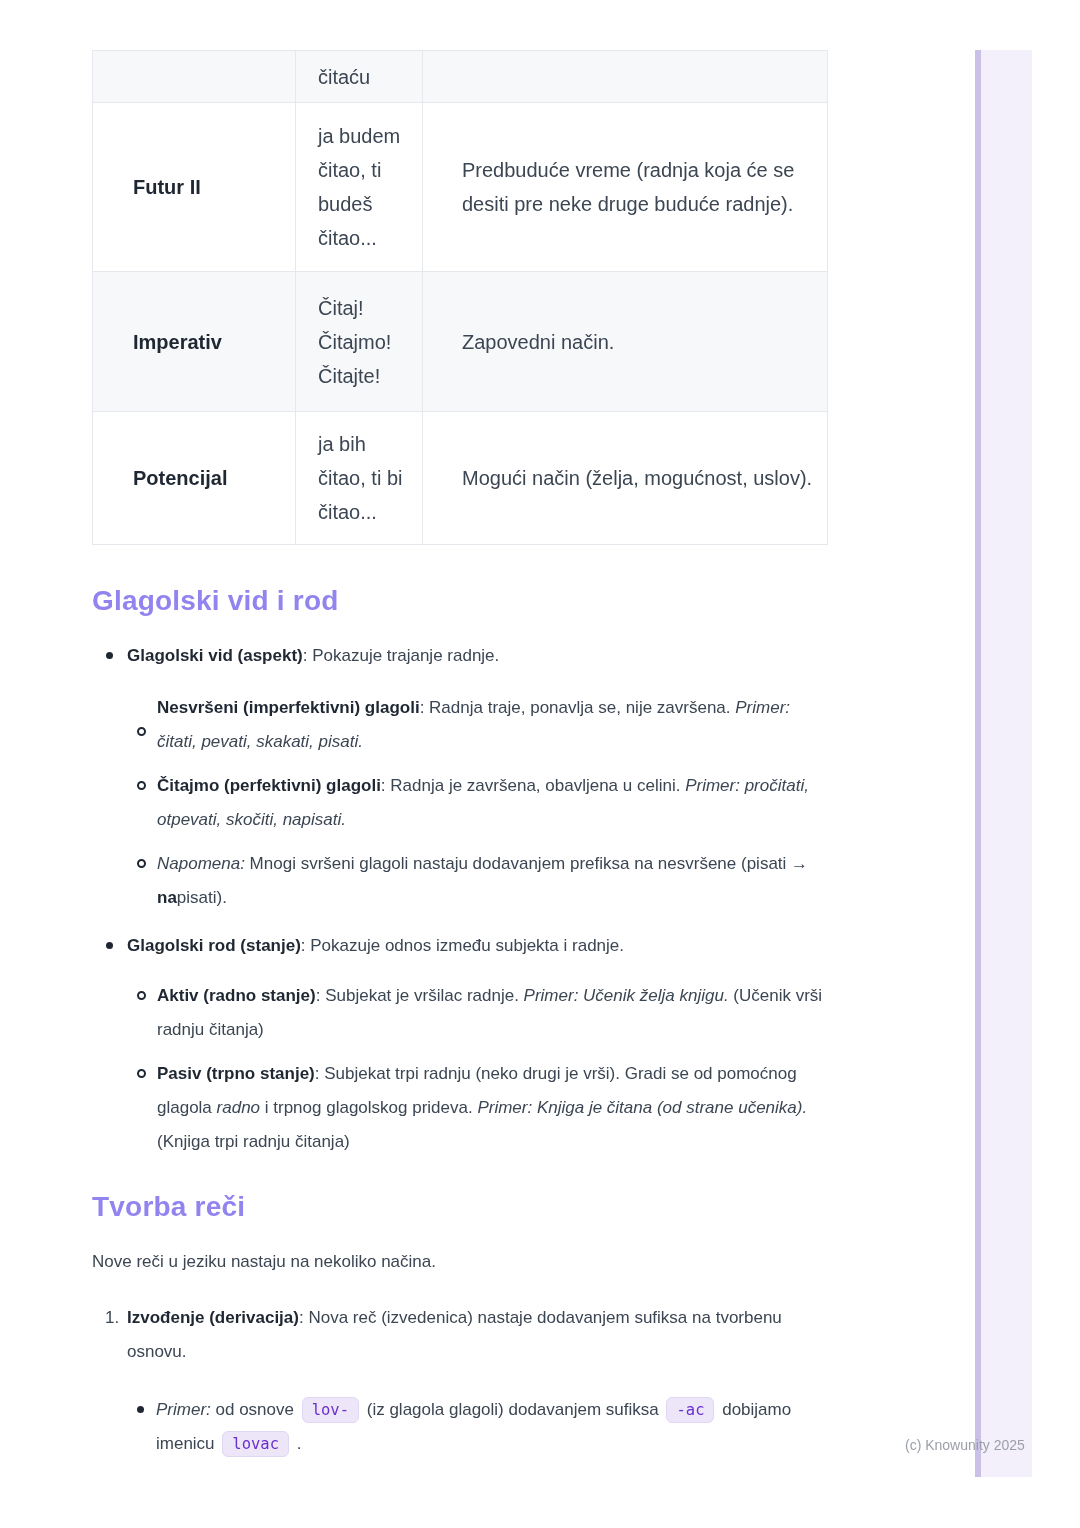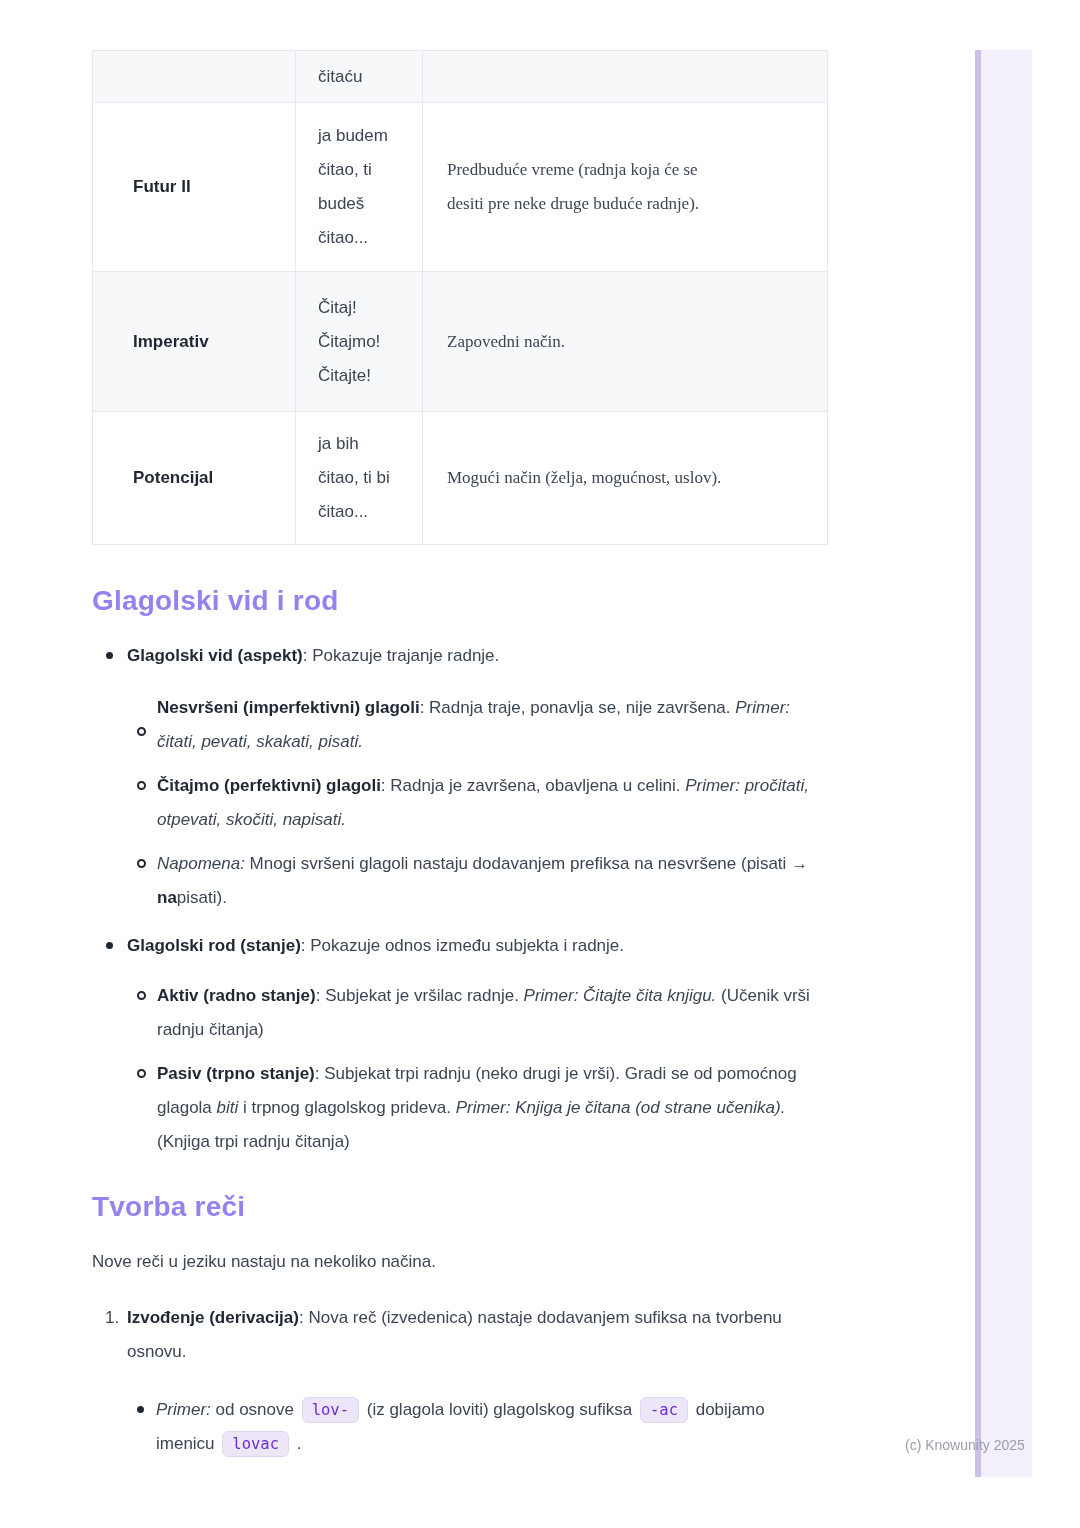--- a/index.html
+++ b/index.html
@@ -6,29 +6,29 @@
   * { box-sizing:border-box; }
   .page {
     position:relative; width:1080px; height:1528px; background:#ffffff;
     font-family:"Liberation Sans", sans-serif; color:#3c4653; overflow:hidden;
   }
   .content { position:absolute; left:92px; top:0; width:735px; }
 
   
   .gram-table {
     border-collapse:collapse; table-layout:fixed; width:735px; margin-top:50px;
-    font-size:17px; line-height:34px; color:#3c4653;
+    font-size:20px; line-height:34px; color:#3c4653;
   }
   .gram-table col.w1 { width:203px; }
   .gram-table col.w2 { width:127px; }
   .gram-table col.w3 { width:405px; }
   .gram-table td { border:1px solid #e5e8ec; vertical-align:middle; padding:8px 12px 8px 22px; background:#ffffff; }
   .gram-table td.c1 { font-weight:bold; color:#1f2733;padding-left:40px; }
   .gram-table td.c2, .gram-table td.c3 { white-space:pre-line; }
-  .gram-table td.c3 { padding-left:24px;font-family:Liberation Serif, serif; }
+  .gram-table td.c3 { padding-left:39px; }
   .gram-table tr.striped td { background:#f7f8fa; }
   .gram-table tr.r0 { height:52px; }
   .gram-table tr.r1 { height:169px; }
   .gram-table tr.r2 { height:140px; }
   .gram-table tr.r3 { height:133px; }
 
   
   h2.sec {
     font-size:28px; line-height:36px; font-weight:bold; color:#9184ee;
     margin:38px 0 0 0; letter-spacing:0.2px;
@@ -141,38 +141,38 @@
     <div class="li l2 mt10">
       <span class="mk circle"></span>
       <p><span class="i">Napomena:</span><span> Mnogi svršeni glagoli nastaju dodavanjem prefiksa na nesvršene (pisati → </span><span class="b">na</span><span>pisati).</span></p>
     </div>
     <div class="li l1 mt14">
       <span class="mk dot"></span>
       <p><span class="b">Glagolski rod (stanje)</span><span>: Pokazuje odnos između subjekta i radnje.</span></p>
     </div>
     <div class="li l2 mt16">
       <span class="mk circle"></span>
-      <p><span class="b">Aktiv (radno stanje)</span><span>: Subjekat je vršilac radnje. </span><span class="i">Primer: Čitajte čita knjigu.</span><span> (Učenik vrši radnju čitanja)</span></p>
+      <p><span class="b">Aktiv (radno stanje)</span><span>: Subjekat je vršilac radnje. </span><span class="i">Primer: Učenik želja knjigu.</span><span> (Učenik vrši radnju čitanja)</span></p>
     </div>
     <div class="li l2 mt10">
       <span class="mk circle"></span>
-      <p><span class="b">Pasiv (trpno stanje)</span><span>: Subjekat trpi radnju (neko drugi je vrši). Gradi se od pomoćnog glagola </span><span class="i">biti</span><span> i trpnog glagolskog prideva. </span><span class="i">Primer: Knjiga je čitana (od strane učenika).</span><span> (Knjiga trpi radnju čitanja)</span></p>
+      <p><span class="b">Pasiv (trpno stanje)</span><span>: Subjekat trpi radnju (neko drugi je vrši). Gradi se od pomoćnog glagola </span><span class="i">radno</span><span> i trpnog glagolskog prideva. </span><span class="i">Primer: Knjiga je čitana (od strane učenika).</span><span> (Knjiga trpi radnju čitanja)</span></p>
     </div>
 
     <h2 class="sec s2">Tvorba reči</h2>
 
     <p class="intro">Nove reči u jeziku nastaju na nekoliko načina.</p>
 
     <div class="li ln mt22">
       <span class="mk num">1.</span>
       <p><span class="b">Izvođenje (derivacija)</span><span>: Nova reč (izvedenica) nastaje dodavanjem sufiksa na tvorbenu osnovu.</span></p>
     </div>
     <div class="li l2d mt24">
       <span class="mk dot2"></span>
-      <p><span class="i">Primer:</span><span> od osnove </span><span class="code">lov-</span><span> (iz glagola loviti) glagolskog sufiksa </span><span class="code">-ac</span><span> dobijamo imenicu </span><span class="code">lovac</span><span> .</span></p>
+      <p><span class="i">Primer:</span><span> od osnove </span><span class="code">lov-</span><span> (iz glagola glagoli) dodavanjem sufiksa </span><span class="code">-ac</span><span> dobijamo imenicu </span><span class="code">lovac</span><span> .</span></p>
     </div>
 
   </div>
 
   <div class="side-strip">
     <div class="side-line"></div>
     <div class="side-panel"></div>
   </div>
 
   <div class="watermark">(c) Knowunity 2025</div>

